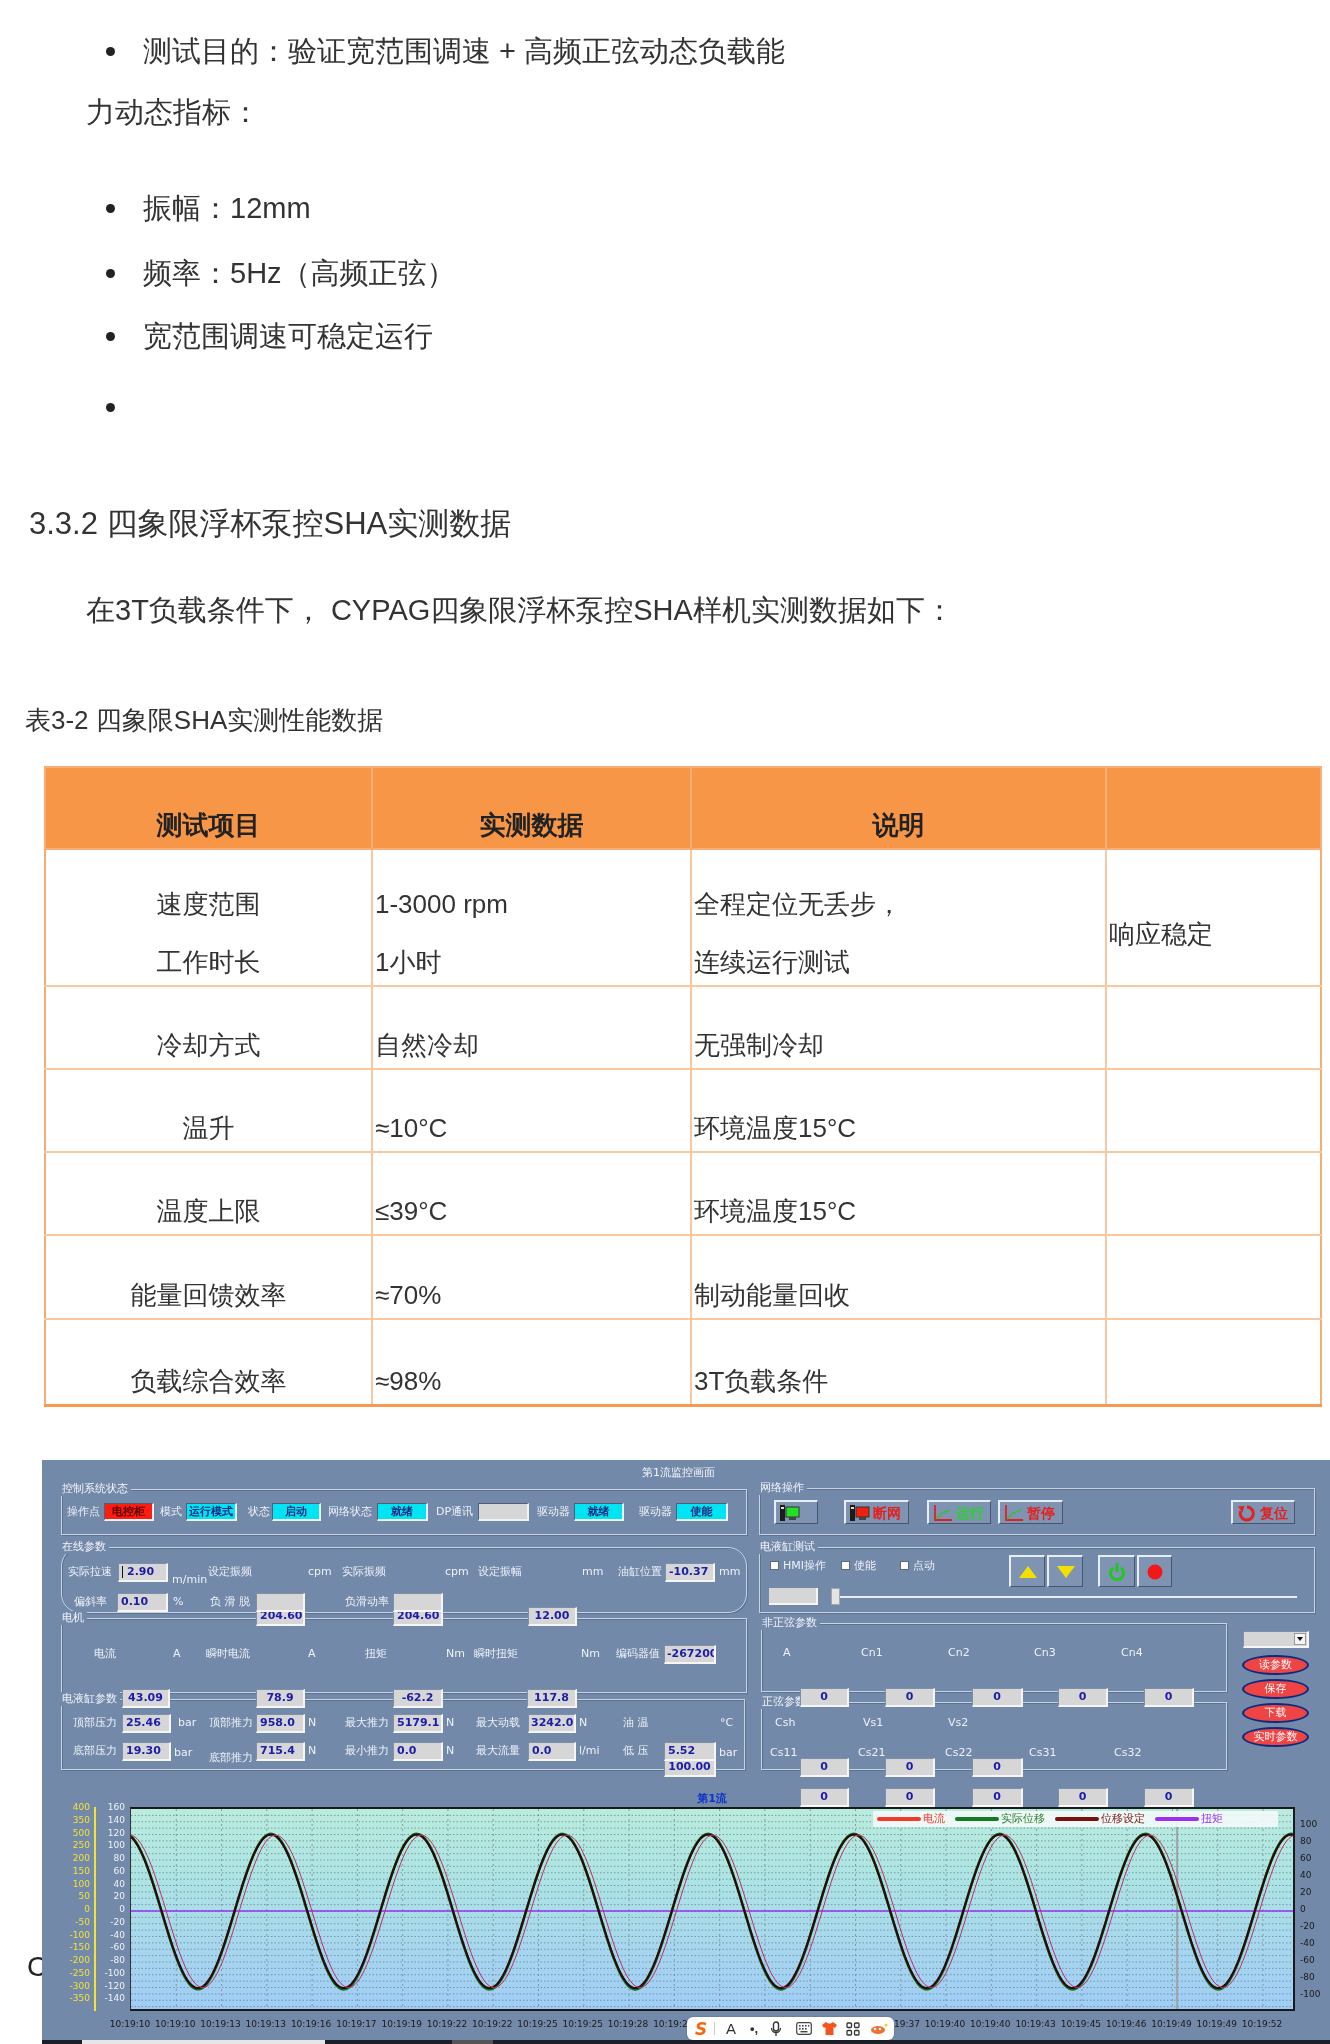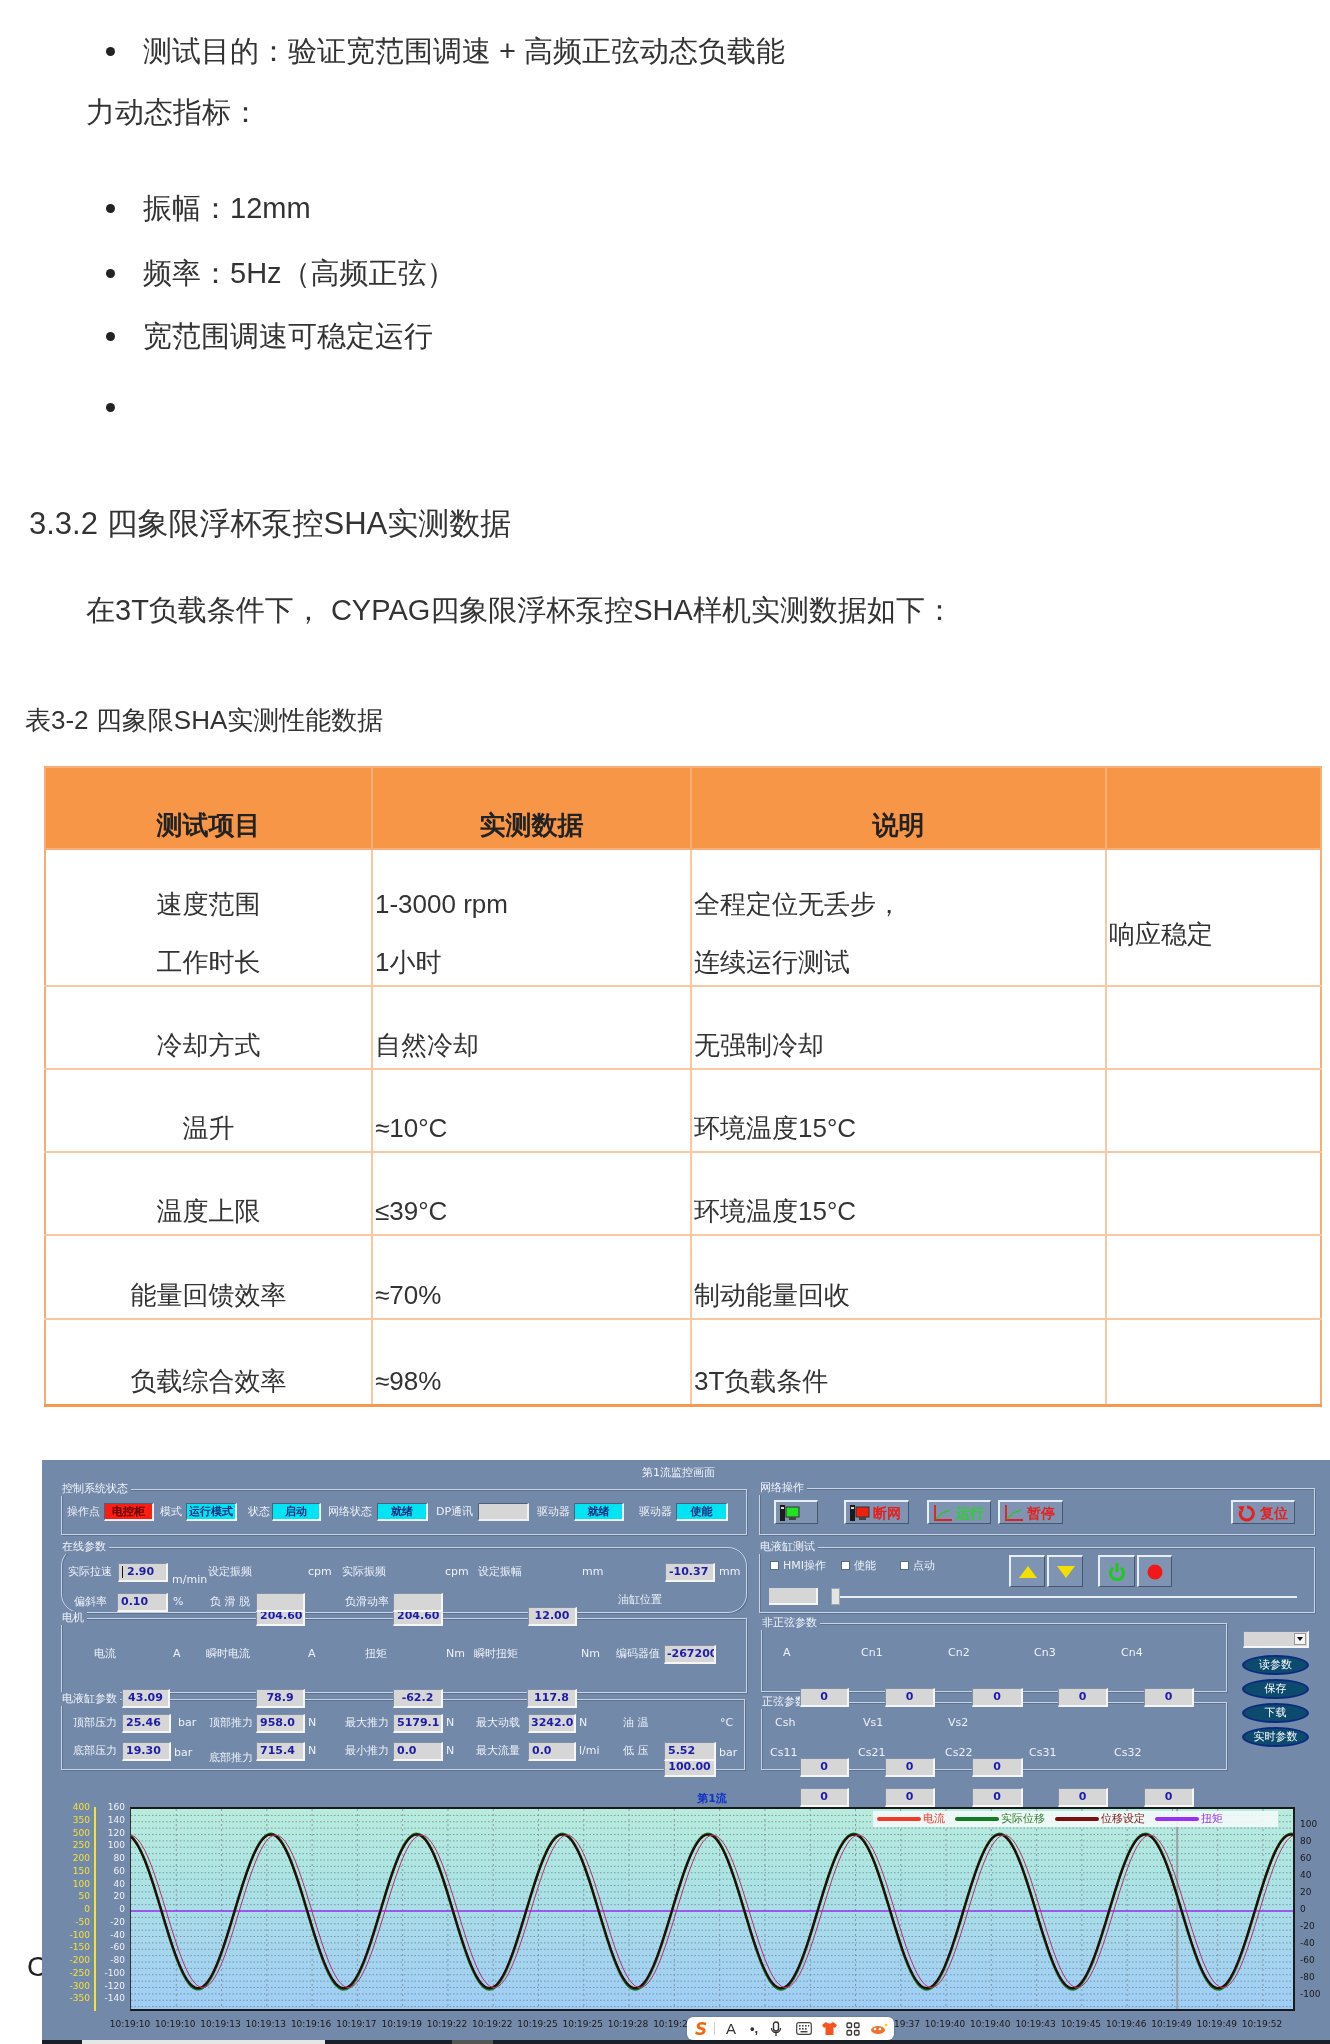--- a/index.html
+++ b/index.html
@@ -40,21 +40,21 @@
 .nbtn.green{color:#2CD02C;} .nbtn.red{color:#E42020;}
 .nbtn svg{flex:0 0 auto;}
 .chk{position:absolute;width:9px;height:9px;background:#fff;border:1px solid #5a6a80;}
 .sqbtn{position:absolute;height:32px;background:#7F94B2;border-top:2px solid #E8EEF6;border-left:2px solid #E8EEF6;border-right:1px solid #46566f;border-bottom:1px solid #46566f;display:flex;align-items:center;justify-content:center;}
 .slider-box{position:absolute;left:727px;top:128px;width:49px;height:17px;background:#D6D6D6;border-right:2px solid #F6F6F6;border-bottom:2px solid #F6F6F6;}
 .slider-thumb{position:absolute;left:789px;top:128px;width:9px;height:17px;background:#E4E4E4;border:1px solid #9aa;}
 .slider-track{position:absolute;left:798px;top:136px;width:457px;height:2px;background:#E8EEF4;}
 .dropdown{position:absolute;left:1201px;top:171px;width:66px;height:17px;background:#D6D6D6;border-top:1px solid #7f8fa8;border-left:1px solid #7f8fa8;border-right:2px solid #F6F6F6;border-bottom:2px solid #F6F6F6;}
 .dd-arrow{position:absolute;right:1px;top:1px;width:12px;height:12px;background:#F4F4F4;border:1px solid #999;display:flex;align-items:center;justify-content:center;}
 .dd-arrow i{display:block;width:0;height:0;border-left:3px solid transparent;border-right:3px solid transparent;border-top:4px solid #111;}
-.oval{position:absolute;left:1200px;width:67px;height:20px;border-radius:50%;background:#0c4a6e;border:2px solid #0A2A80;color:#fff;font-size:11px;line-height:16px;text-align:center;white-space:nowrap;}
+.oval{position:absolute;left:1200px;width:67px;height:20px;border-radius:50%;background:#ef4444;border:2px solid #0A2A80;color:#fff;font-size:11px;line-height:16px;text-align:center;white-space:nowrap;}
 
 
 .trend{position:absolute;left:0;top:330px;width:1288px;height:250px;}
 .trend-title{position:absolute;left:648px;top:2px;width:44px;text-align:center;font-size:11px;line-height:14px;color:#1034C8;font-weight:bold;}
 .plot{position:absolute;left:88px;top:17px;width:1165px;height:204px;background:linear-gradient(#B9ECDD 0%,#ACE4E4 35%,#A6D6EE 70%,#9FCDF6 100%);border-top:2px solid #1a1a1a;border-bottom:2px solid #1a1a1a;border-right:2px solid #1a1a1a;border-left:1px solid #333;overflow:hidden;}
 .plot svg{position:absolute;left:0;top:0;}
 .legend{position:absolute;left:742px;top:2px;width:405px;height:16px;background:rgba(245,250,250,0.88);display:flex;align-items:center;gap:10px;padding-left:4px;}
 .legend-item{display:flex;align-items:center;gap:2px;}
 .legend-swatch{width:44px;height:4px;border-radius:2px;}
 .legend-text{font-size:11px;line-height:14px;white-space:nowrap;}
@@ -210,21 +210,21 @@
     <span class="lbl" style="left:130px;top:103px;margin-top:8px;">m/min</span>
     <span class="lbl" style="left:166px;top:103px;">设定振频</span>
     <div class="vbox c" style="left:214px;top:103px;width:49px;">204.60</div>
     <span class="lbl" style="left:266px;top:103px;">cpm</span>
     <span class="lbl" style="left:300px;top:103px;">实际振频</span>
     <div class="vbox c" style="left:351px;top:103px;width:50px;">204.60</div>
     <span class="lbl" style="left:403px;top:103px;">cpm</span>
     <span class="lbl" style="left:436px;top:103px;">设定振幅</span>
     <div class="vbox c" style="left:486px;top:103px;width:49px;">12.00</div>
     <span class="lbl" style="left:540px;top:103px;">mm</span>
-    <span class="lbl" style="left:576px;top:103px;margin-top:28px;">油缸位置</span>
+    <span class="lbl" style="left:576px;top:103px;">油缸位置</span>
     <div class="vbox" style="left:623px;top:103px;width:50px;">-10.37</div>
     <span class="lbl" style="left:677px;top:103px;">mm</span>
 
     <span class="lbl" style="left:32px;top:133px;">偏斜率</span>
     <div class="vbox" style="left:75px;top:133px;width:51px;">0.10</div>
     <span class="lbl" style="left:131px;top:133px;">%</span>
     <span class="lbl" style="left:168px;top:133px;">负 滑 脱</span>
     <div class="vbox" style="left:214px;top:133px;width:49px;"></div>
     <span class="lbl" style="left:303px;top:133px;">负滑动率</span>
     <div class="vbox" style="left:351px;top:133px;width:50px;"></div>

